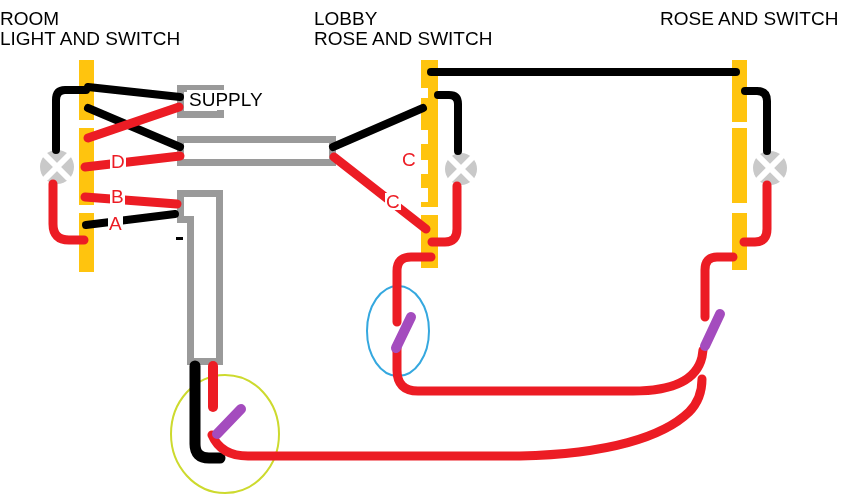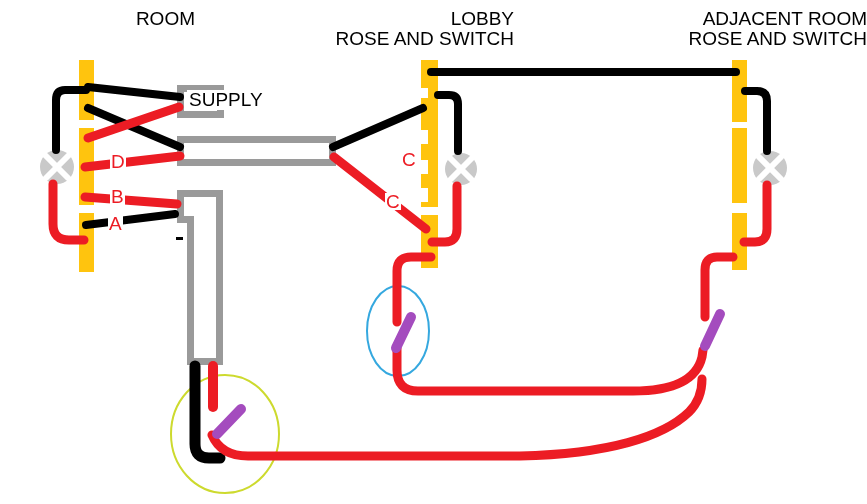--- a/index.html
+++ b/index.html
@@ -1,19 +1,19 @@
 <!DOCTYPE html>
 <html style="--bar-yellow: #FFC40E; --wire-red: #EC1C24; --wire-black: #000000; --box-gray: #9A9A9A; --lamp-gray: #C9C9C9; --switch-purple: #A44CBE; --highlight-cyan: #35A8DF; --highlight-yellowgreen: #CDDA2E;"><head>
 <meta charset="utf-8">
 <style>
   html,body{margin:0;padding:0;background:#fff;}
   #canvas{position:relative;width:867px;height:504px;background:#fff;overflow:hidden;
           font-family:"Liberation Sans",sans-serif;}
   #canvas svg{position:absolute;left:0;top:0;}
-  .section-title{position:absolute;text-align:right;font-size:19px;line-height:20px;
+  .section-title{position:absolute;text-align:left;font-size:19px;line-height:20px;
                  color:#000;white-space:nowrap;}
   .wire-label{position:absolute;font-size:19px;line-height:17px;color:var(--wire-red);
               background:#fff;padding:0 1px;}
   .supply-label{position:absolute;font-size:19px;line-height:20px;color:#000;
                 background:#fff;padding:0 2px;}
 </style>
 </head>
 <body>
 
 <div id="canvas">
@@ -110,27 +110,27 @@
       <line x1="217" y1="434" x2="241" y2="409"></line>
       <line x1="396" y1="348" x2="411" y2="317"></line>
       <line x1="705" y1="346" x2="720" y2="314"></line>
     </g>
 
     <rect x="176" y="237" width="7" height="3" style="fill:var(--wire-black)"></rect>
   </svg>
 
   <div class="section-title" style="left:0px;top:9px;width:195px;">
     <div>ROOM</div>
+    <div>LIGHT AND SWITCH</div>
   </div>
   <div class="section-title" style="left:314px;top:9px;width:200px;">
     <div>LOBBY</div>
     <div>ROSE AND SWITCH</div>
   </div>
   <div class="section-title" style="left:660px;top:9px;width:207px;">
-    <div>ADJACENT ROOM</div>
     <div>ROSE AND SWITCH</div>
   </div>
 
   <div class="supply-label" style="left:187px;top:90px;text-align:right;">SUPPLY</div>
 
   <div class="wire-label" style="left:110px;top:153px;">D</div>
   <div class="wire-label" style="left:110px;top:188px;">B</div>
   <div class="wire-label" style="left:108px;top:215px;">A</div>
   <div class="wire-label" style="left:401px;top:151px;">C</div>
   <div class="wire-label" style="left:385px;top:193px;">C</div>

